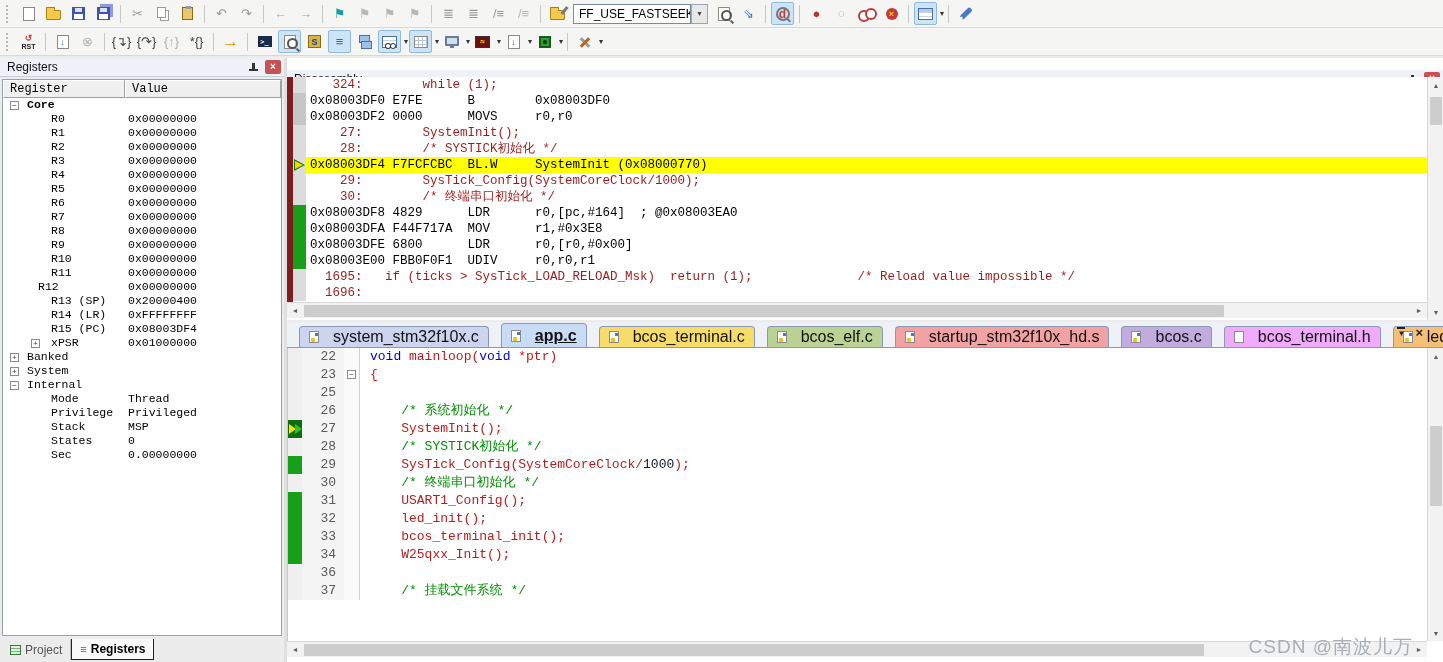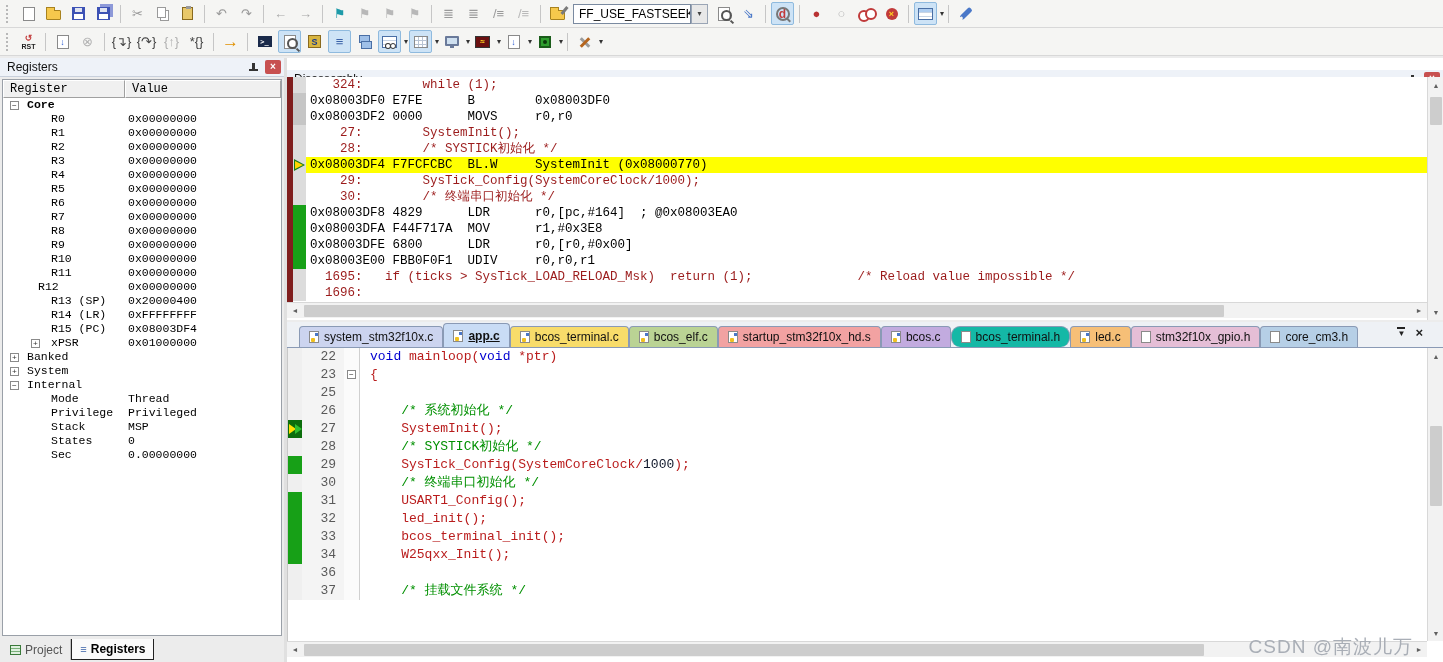--- a/index.html
+++ b/index.html
@@ -116,21 +116,21 @@
   .vscroll{position:absolute;width:16px;background:#f2f2f2;border-left:1px solid #d8d8d8}
   .hscroll{position:absolute;height:16px;background:#f2f2f2;border-top:1px solid #d8d8d8;display:flex;align-items:center}
   .sarrow{width:16px;height:16px;display:flex;align-items:center;justify-content:center;font-size:7px;color:#606060;flex:none}
   .vthumb,.hthumb{background:#cdcdcd;border-radius:1px}
   .vthumb{position:absolute;left:2px;width:12px}
   .hthumb{height:12px;margin:0 1px}
 
   
   #editor{position:absolute;left:287px;top:322px;width:1156px;height:340px;background:#fff}
   #tabbar{position:absolute;left:0;top:0;width:1156px;height:26px;background:#eef1f5;border-bottom:1px solid #8a9ab5;display:flex;align-items:flex-end;padding-left:12px}
-  .etab{display:flex;align-items:center;gap:5px;height:21px;padding:0 9px;border:1px solid #8a9ab5;border-bottom:none;border-radius:4px 4px 0 0;margin-right:0;font-size:12px;color:#111;white-space:nowrap}
+  .etab{display:flex;align-items:center;gap:14px;height:21px;padding:0 9px;border:1px solid #8a9ab5;border-bottom:none;border-radius:4px 4px 0 0;margin-right:12px;font-size:16px;color:#111;white-space:nowrap}
   .etab.active{height:24px;font-weight:bold}
   .etab.active .tlabel{text-decoration:underline}
   .ticon{width:10px;height:12px;background:#fff;border:1px solid #8a8a8a;position:relative;flex:none}
   .ticon.c::after{content:"";position:absolute;left:1px;top:6px;width:4px;height:4px;background:#f0c020;border-radius:1px}
   .ticon.c::before{content:"";position:absolute;right:0px;top:1px;width:3px;height:3px;background:#4a78c8}
   #tabbtns{position:absolute;right:20px;top:4px;display:flex;gap:10px;align-items:center}
   #tabbtns .tbb{font-size:10px;color:#222;line-height:1}
   #tabbtns .tbb.list{border-top:2px solid #222;font-size:8px;padding-top:1px}
   #editorbody{position:absolute;left:0;top:26px;width:1140px;height:293px;background:#fff;overflow:hidden;border-left:1px solid #c8c8c8}
   .eline{display:flex;height:18px;line-height:18px;font-family:"Liberation Mono","DejaVu Sans Mono",monospace;font-size:13px;white-space:pre}
@@ -538,21 +538,21 @@
           <span class="tlabel">bcos_elf.c</span>
         </div>
         <div class="etab" style="background: rgb(242, 162, 162);">
           <span class="ticon c"></span>
           <span class="tlabel">startup_stm32f10x_hd.s</span>
         </div>
         <div class="etab" style="background: rgb(194, 171, 223);">
           <span class="ticon c"></span>
           <span class="tlabel">bcos.c</span>
         </div>
-        <div class="etab" style="background: #14b8a6; border-radius: 9px;">
+        <div class="etab" style="background: #f0abfc;">
           <span class="ticon h"></span>
           <span class="tlabel">bcos_terminal.h</span>
         </div>
         <div class="etab" style="background: rgb(246, 191, 119);">
           <span class="ticon c"></span>
           <span class="tlabel">led.c</span>
         </div>
         <div class="etab" style="background: rgb(229, 190, 214);">
           <span class="ticon h"></span>
           <span class="tlabel">stm32f10x_gpio.h</span>

